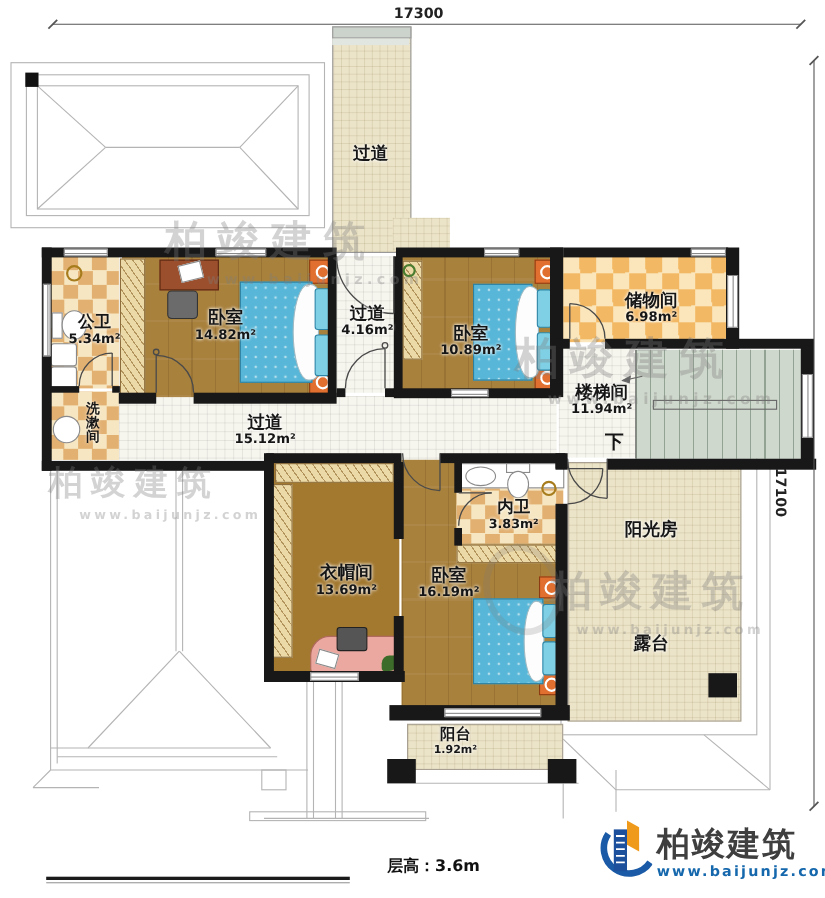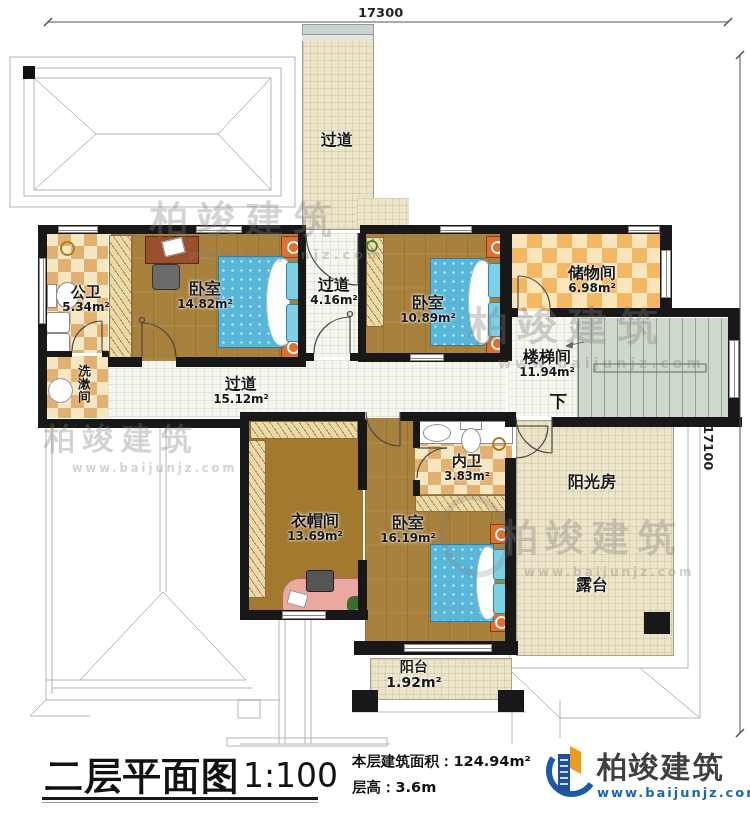--- a/index.html
+++ b/index.html
@@ -328,21 +328,21 @@
     <span class="ar">16.19m²</span>
   </div>
   <div class="room-label" style="left:592px;top:482px;">
     <span class="nm">阳光房</span>
   </div>
   <div class="room-label" style="left:592px;top:585px;">
     <span class="nm">露台</span>
   </div>
   <div class="room-label" style="left:414px;top:674px;">
     <span class="nm" style="font-size:14px">阳台</span>
-    <span class="ar" style="font-size:14px">1.92m²</span>
+    <span class="ar" style="font-size:10px">1.92m²</span>
   </div>
   <div class="stair-down" style="left:550px;top:390px;">下</div>
 
   <div class="wm" style="left:150px;top:194px;font-size:38px;letter-spacing:10px;">
     <span>柏竣建筑</span>
     <span class="u" style="font-size:13px;letter-spacing:4px;margin:2px 0 0 38px;">www.baijunjz.com</span>
   </div>
   <div class="wm" style="left:44px;top:418px;font-size:31px;letter-spacing:8px;">
     <span>柏竣建筑</span>
     <span class="u" style="font-size:11.5px;letter-spacing:3px;margin:1px 0 0 28px;">www.baijunjz.com</span>
@@ -350,27 +350,22 @@
   <div class="wm" style="left:468px;top:298px;font-size:40px;letter-spacing:10px;">
     <span>柏竣建筑</span>
     <span class="u" style="font-size:14px;letter-spacing:4px;margin:2px 0 0 30px;">www.baijunjz.com</span>
   </div>
   <div class="swoosh" style="left:440px;top:494px;width:58px;height:72px;transform:rotate(-18deg);"></div>
   <div class="wm" style="left:500px;top:512px;font-size:38px;letter-spacing:8px;">
     <span>柏竣建筑</span>
     <span class="u" style="font-size:12px;letter-spacing:3px;margin:2px 0 0 24px;">www.baijunjz.com</span>
   </div>
 
-  <div class="title-cn">二层平面图</div>
-  <div class="title-scale">1:100</div>
   <div class="title-rule"></div>
   <div class="title-rule2"></div>
-  <div class="info-line" style="left:352px;top:752px;">
-    <span>本层建筑面积：</span><span>124.94m²</span>
-  </div>
   <div class="info-line" style="left:352px;top:778px;">
     <span>层高：</span><span>3.6m</span>
   </div>
 
   <svg class="abs" style="left:545px;top:742px;z-index:60" width="48" height="64" viewBox="0 0 48 64">
     <path d="M8,16 A22,22 0 1 0 46,42" stroke="#1a5aa6" stroke-width="6" fill="none"></path>
     <polygon points="25,4 36,10 36,32 25,26" fill="#ef9a1b"></polygon>
     <rect x="13" y="12" width="12" height="38" fill="#1c4f9c"></rect>
     <g stroke="#fff" stroke-width="1.6">
       <line x1="15" y1="18" x2="23" y2="18"></line>

